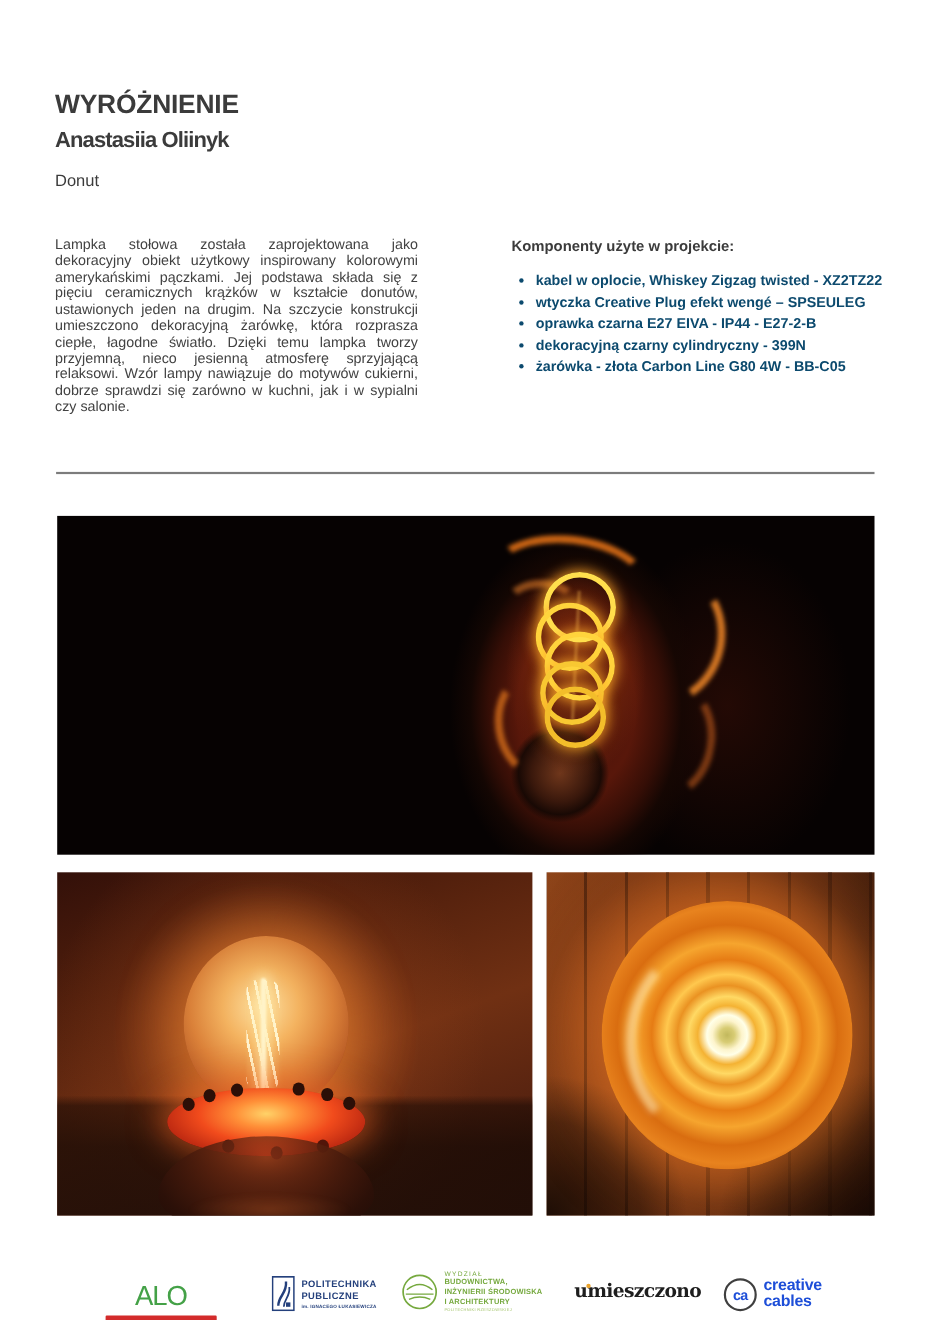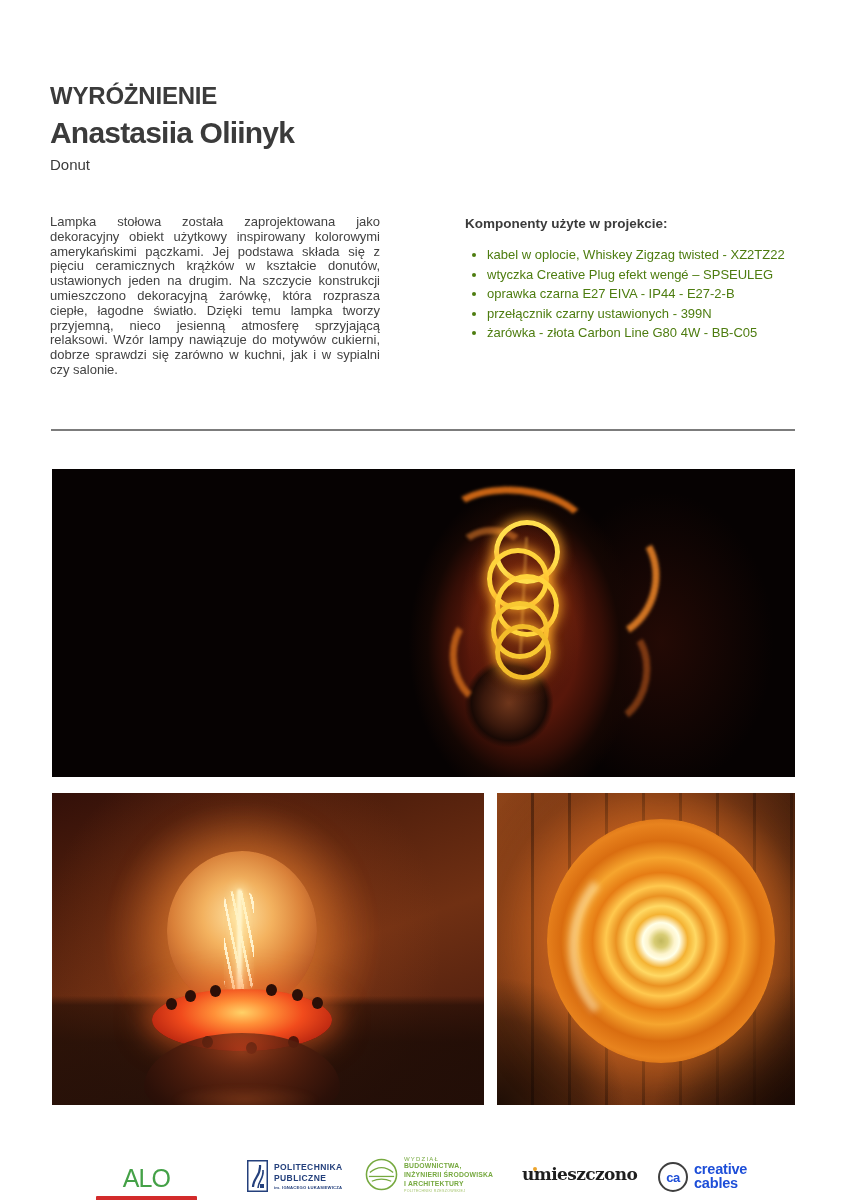--- a/index.html
+++ b/index.html
@@ -4,32 +4,32 @@
 <style>
   * { margin:0; padding:0; box-sizing:border-box; }
   html,body { background:#ffffff; }
   .page {
     position:relative; width:847px; height:1200px; background:#ffffff;
     font-family:"Liberation Sans", sans-serif; color:#3c3c3c; overflow:hidden;
     margin:14px auto;
   }
   
   .award   { position:absolute; left:50px; top:70px;  font-size:24px; font-weight:700; letter-spacing:-0.2px; color:#3b3b3b; line-height:1; }
-  .author  { position:absolute; left:50px; top:104px; font-size:30px; font-weight:700; letter-spacing:-0.8px; color:#3b3b3b; line-height:1; }
+  .author  { position:absolute; left:50px; top:104px; font-size:20px; font-weight:700; letter-spacing:-0.8px; color:#3b3b3b; line-height:1; }
   .project { position:absolute; left:50px; top:143px; font-size:15px; font-weight:400; color:#3b3b3b; line-height:1; }
 
   
   .description {
     position:absolute; left:50px; top:201px; width:330px;
     font-size:13px; line-height:14.8px; text-align:justify; color:#424242;
   }
   .components { position:absolute; left:465px; top:202px; width:345px; }
   .components-heading { font-size:13.5px; font-weight:700; color:#3b3b3b; }
   .components-list { margin:16px 0 0 0; padding-left:22px; list-style:disc; }
-  .components-list li { font-size:13px; color:#4d7c0f; margin-bottom:4.5px; white-space:nowrap; }
+  .components-list li { font-size:13px; color:#0c4a6e; margin-bottom:4.5px; white-space:nowrap;font-weight:bold; }
 
   .divider { position:absolute; left:51px; top:415px; width:744px; height:2px; background:#7c7c7c; }
 
   
   .photo { position:absolute; overflow:hidden; }
   .photo-top { left:52px; top:455px; width:743px; height:308px;
     background:
       radial-gradient(ellipse 80px 120px at 63.5% 46%, rgba(210,92,22,0.38) 0%, rgba(160,60,16,0.22) 55%, transparent 80%),
       radial-gradient(circle 52px at 61.5% 76%, rgba(112,56,28,0.95) 0%, rgba(56,24,12,0.95) 50%, rgba(20,8,4,0.9) 72%, rgba(10,4,2,0) 86%),
       radial-gradient(ellipse 120px 168px at 63.5% 57%, #43120a 0%, #58170a 45%, #350e06 66%, rgba(22,7,3,0.85) 80%, rgba(8,3,1,0) 96%),
@@ -113,21 +113,21 @@
   <div class="project">Donut</div>
 
   <p class="description">Lampka stołowa została zaprojektowana jako dekoracyjny obiekt użytkowy inspirowany kolorowymi amerykańskimi pączkami. Jej podstawa składa się z pięciu ceramicznych krążków w kształcie donutów, ustawionych jeden na drugim. Na szczycie konstrukcji umieszczono dekoracyjną żarówkę, która rozprasza ciepłe, łagodne światło. Dzięki temu lampka tworzy przyjemną, nieco jesienną atmosferę sprzyjającą relaksowi. Wzór lampy nawiązuje do motywów cukierni, dobrze sprawdzi się zarówno w kuchni, jak i w sypialni czy salonie.</p>
 
   <div class="components">
     <div class="components-heading">Komponenty użyte w projekcie:</div>
     <ul class="components-list">
       <li>kabel w oplocie, Whiskey Zigzag twisted - XZ2TZ22</li>
       <li>wtyczka Creative Plug efekt wengé – SPSEULEG</li>
       <li>oprawka czarna E27 EIVA - IP44 - E27-2-B</li>
-      <li>przełącznik czarny ustawionych - 399N</li>
+      <li>dekoracyjną czarny cylindryczny - 399N</li>
       <li>żarówka - złota Carbon Line G80 4W - BB-C05</li>
     </ul>
   </div>
 
   <div class="divider"></div>
 
   <div class="photo photo-top">
     <div class="stem"></div>
     <div class="farc" style="left:390px; top:18px; width:150px; height:85px; border-top-color:#c96414; transform:rotate(6deg);"></div>
     <div class="farc" style="left:405px; top:58px; width:70px; height:50px; border-top-color:rgba(220,120,40,0.6);"></div>

